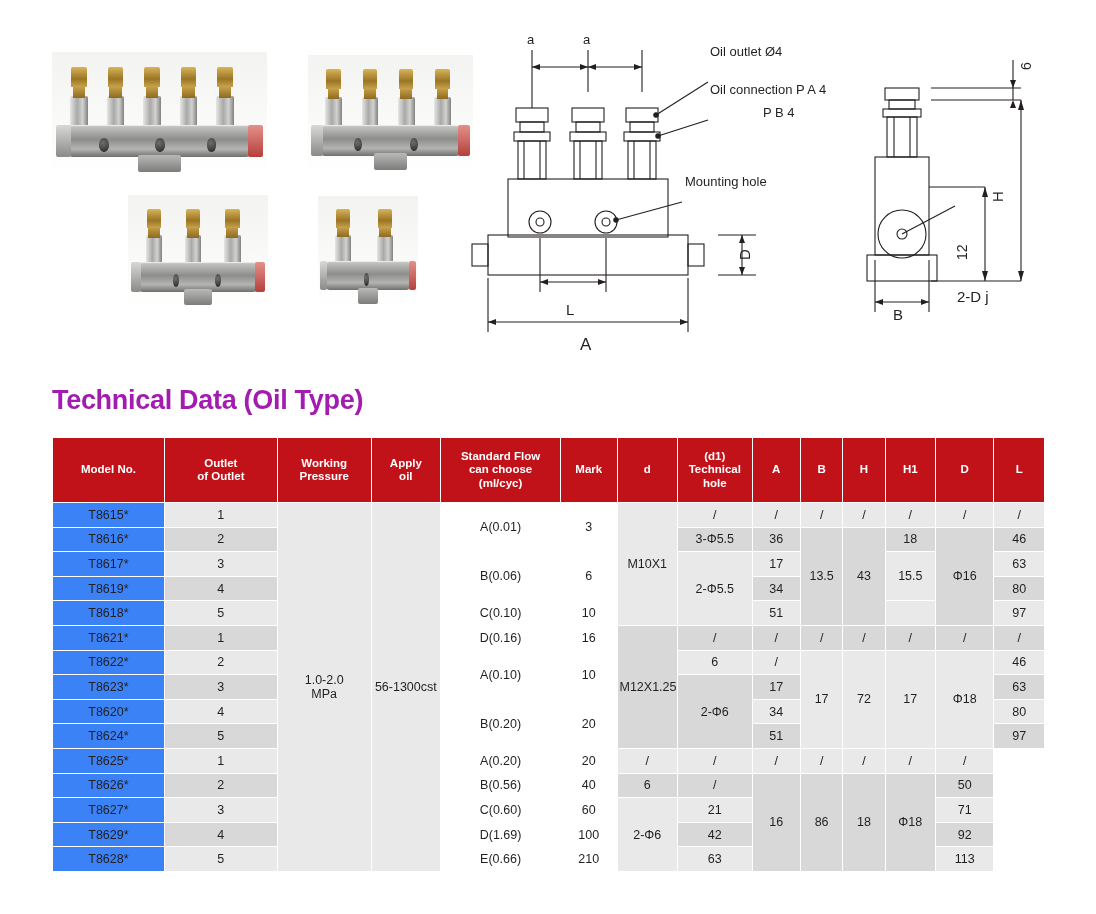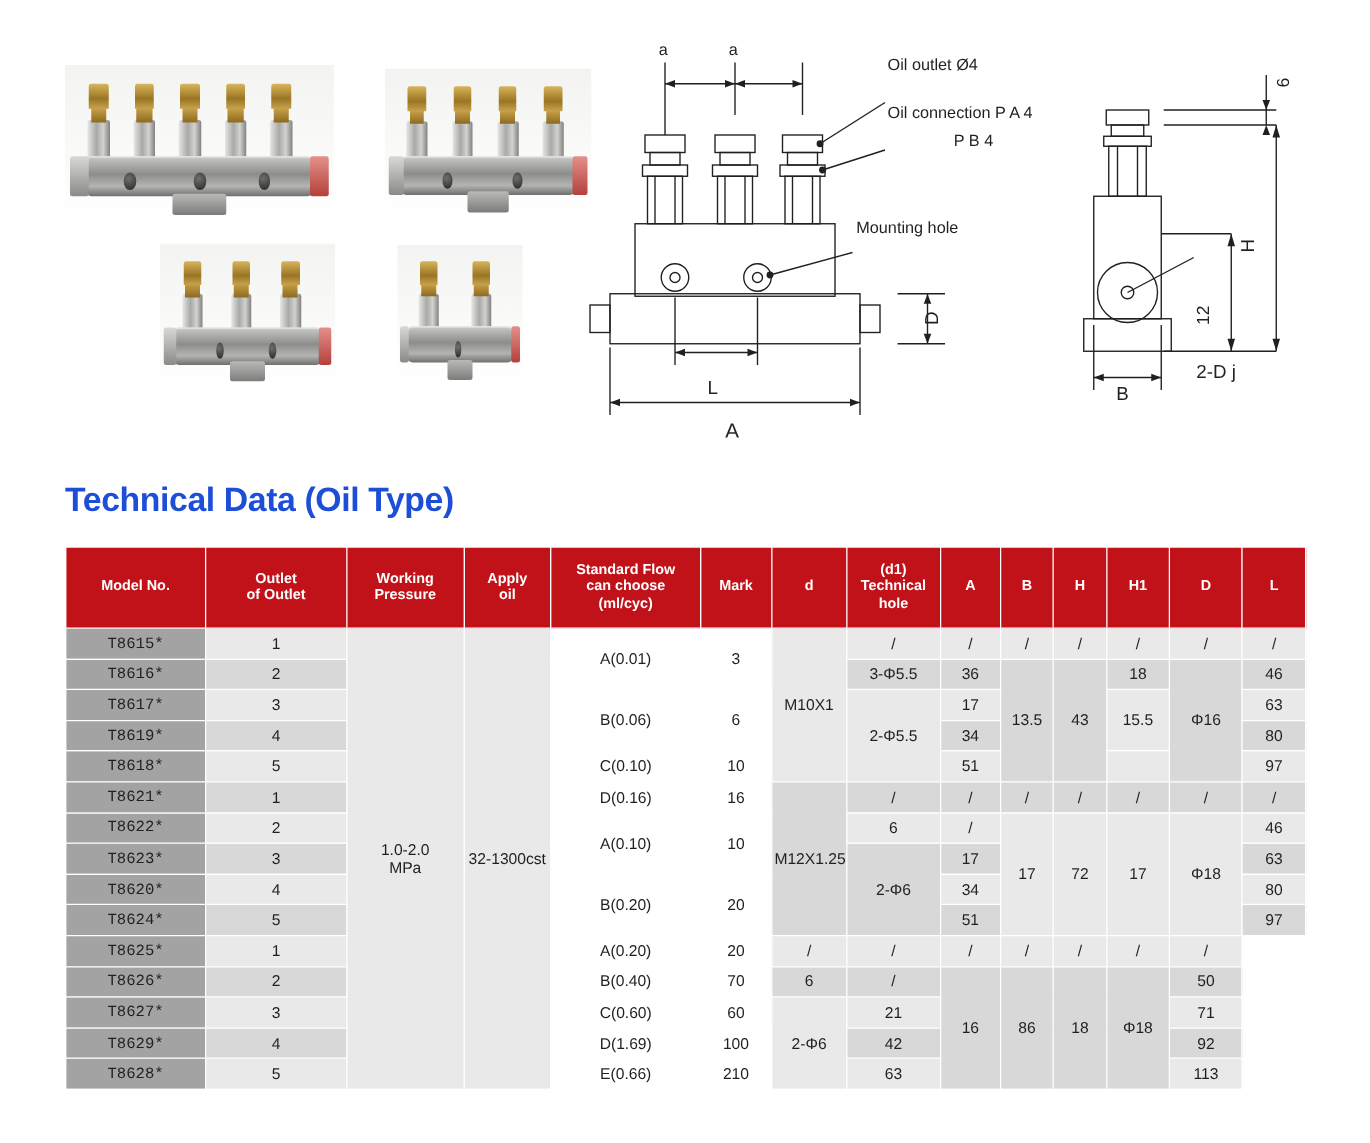--- a/index.html
+++ b/index.html
@@ -109,21 +109,21 @@
   .drawing svg { display:block; }
 
   
   .section-title {
     position: absolute;
     left: 52px;
     top: 385px;
     font-size: 27px;
     font-weight: bold;
     letter-spacing: -0.3px;
-    color: #1d4ed8;
+    color: #a21caf;
   }
 
   
   .table-wrap {
     position: absolute;
     left: 52px;
     top: 437px;
     width: 993px;
   }
   table.tech {
@@ -147,24 +147,23 @@
   table.tech td {
     border: 1px solid #ffffff;
     text-align: center;
     vertical-align: middle;
     height: 23.6px;
     font-size: 12.5px;
     color: #231f20;
     padding: 0 2px;
   }
   td.model {
-    background: #a3a3a3;
+    background: #3b82f6;
     color: #ffffff;
     font-weight: normal;
-    font-family: Liberation Mono, monospace;
   }
   td.lite { background: #e9e9e9; }
   td.dark { background: #d8d8d8; }
   td.white { background: #ffffff; }
 </style>
 </head>
 <body>
 
 <div class="top-area">
 
@@ -468,21 +467,21 @@
       </tr>
     </thead>
     <tbody>
 
       <tr>
         <td class="model">T8615*</td>
         <td class="lite">1</td>
         <td class="lite" rowspan="15">
           <span>1.0-2.0</span><br><span>MPa</span>
         </td>
-        <td class="lite" rowspan="15">32-1300cst</td>
+        <td class="lite" rowspan="15">56-1300cst</td>
         <td class="white" rowspan="2">A(0.01)</td>
         <td class="white" rowspan="2">3</td>
         <td class="lite" rowspan="5">M10X1</td>
         <td class="lite">/</td>
         <td class="lite">/</td>
         <td class="lite">/</td>
         <td class="lite">/</td>
         <td class="lite">/</td>
         <td class="lite">/</td>
         <td class="lite">/</td>
@@ -582,22 +581,22 @@
         <td class="lite">/</td>
         <td class="lite">/</td>
         <td class="lite">/</td>
         <td class="lite">/</td>
         <td class="lite">/</td>
         <td class="lite">/</td>
       </tr>
       <tr>
         <td class="model">T8626*</td>
         <td class="dark">2</td>
-        <td class="white">B(0.40)</td>
-        <td class="white">70</td>
+        <td class="white">B(0.56)</td>
+        <td class="white">40</td>
         <td class="dark">6</td>
         <td class="dark">/</td>
         <td class="dark" rowspan="4">16</td>
         <td class="dark" rowspan="4">86</td>
         <td class="dark" rowspan="4">18</td>
         <td class="dark" rowspan="4">Φ18</td>
         <td class="dark">50</td>
       </tr>
       <tr>
         <td class="model">T8627*</td>

